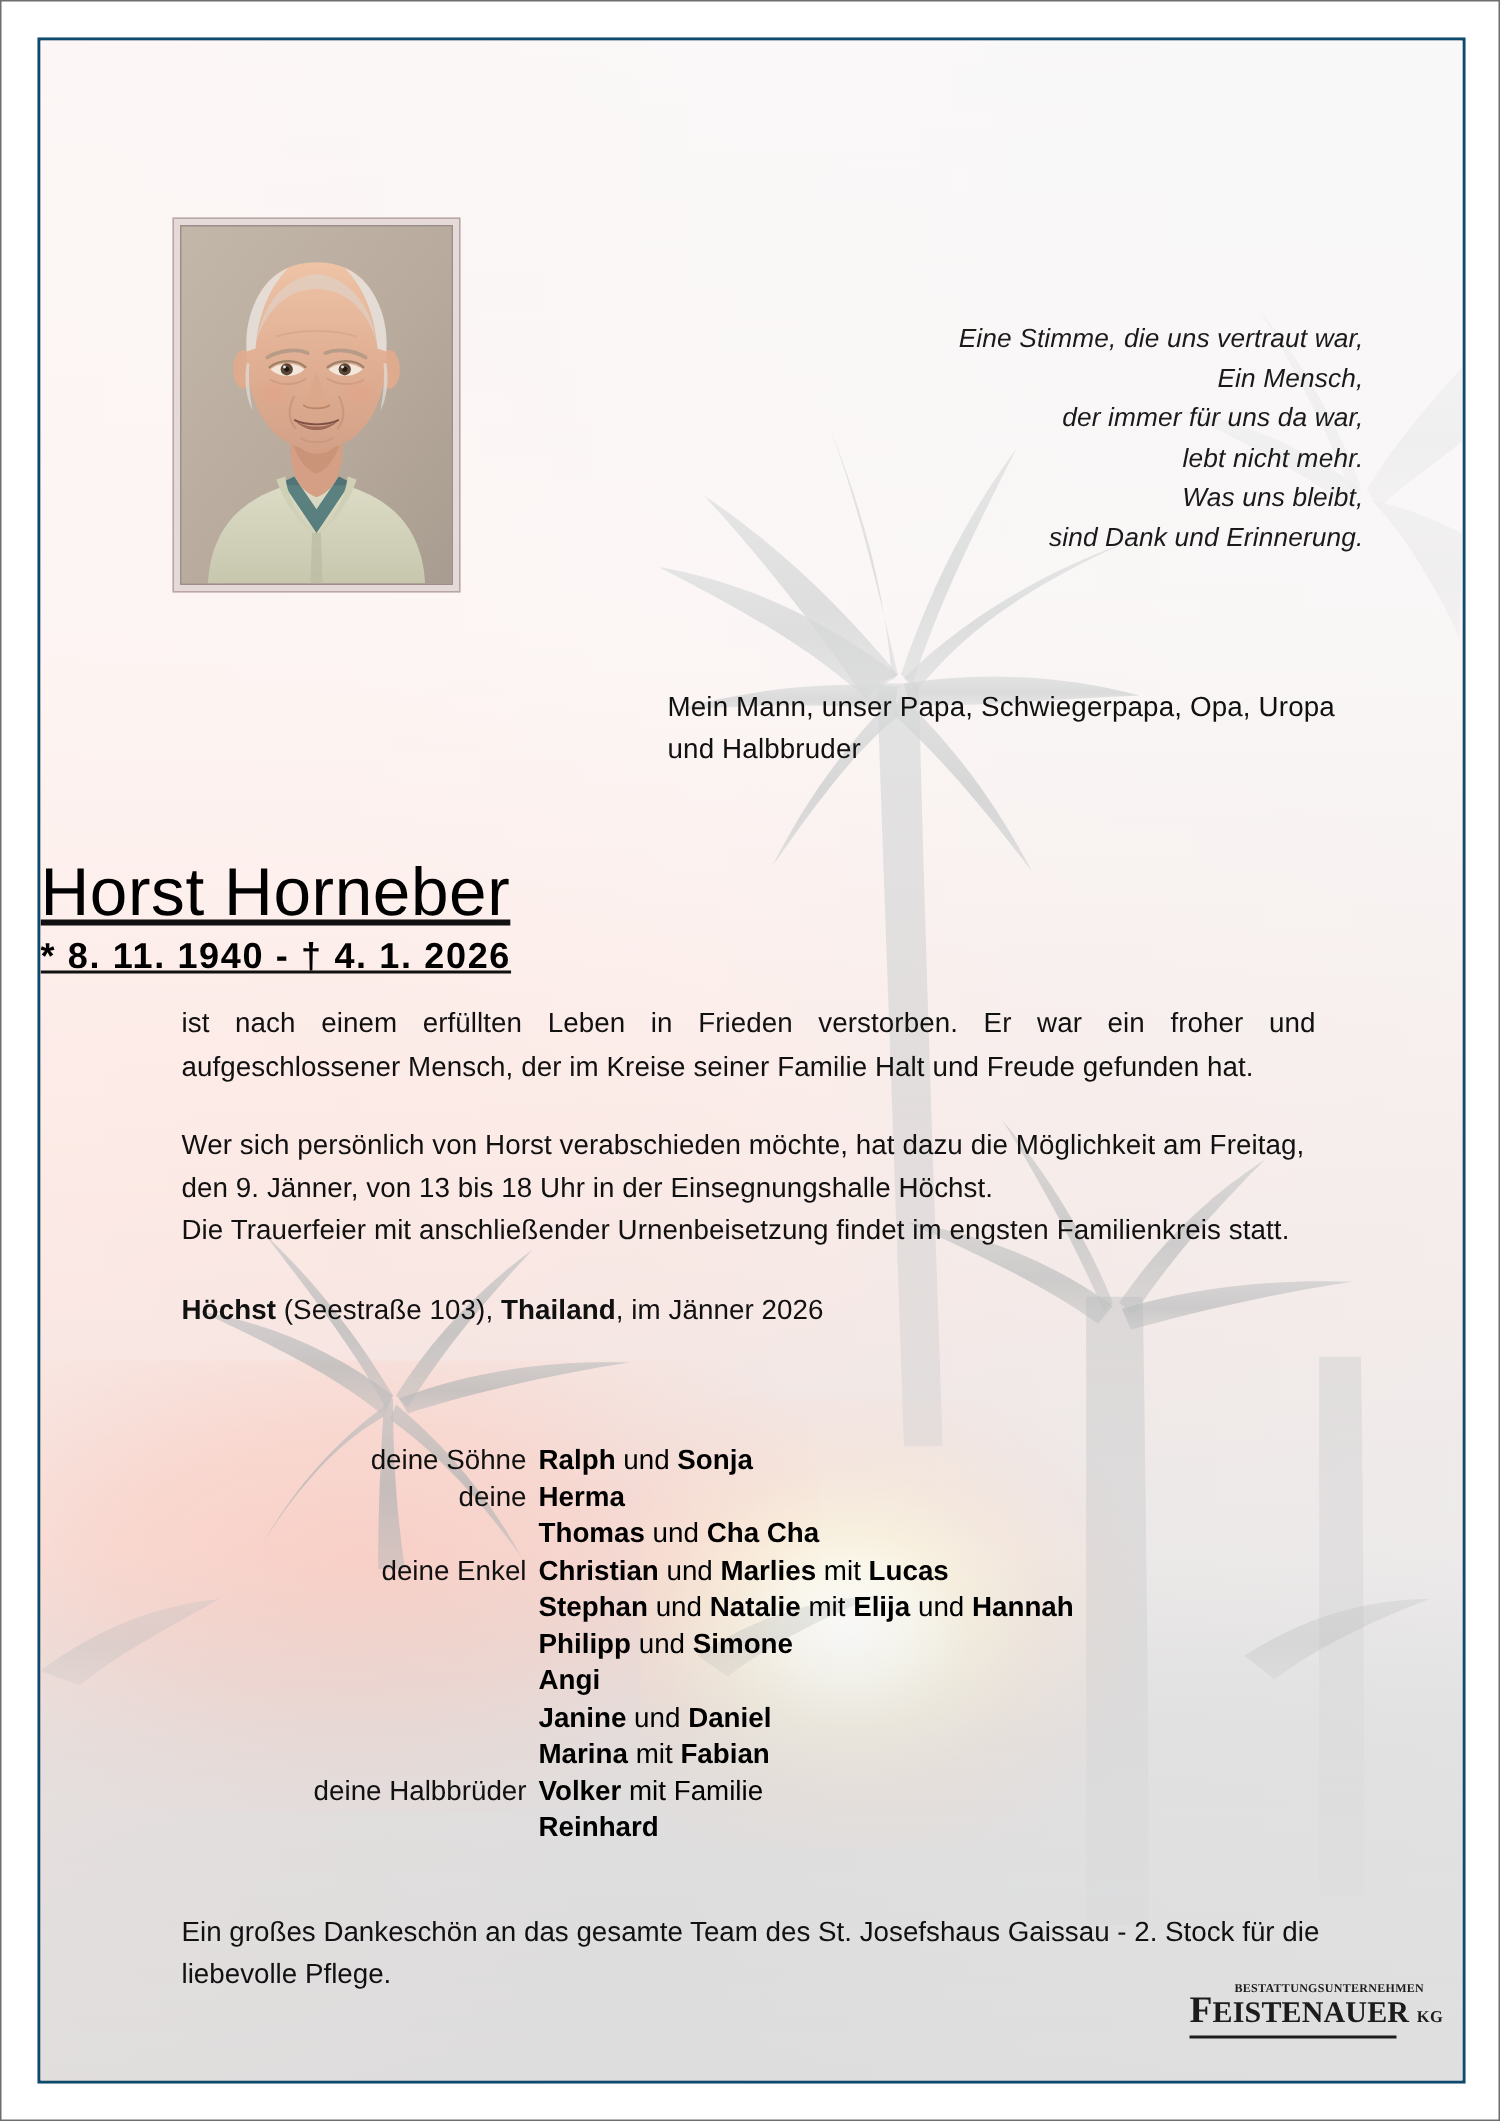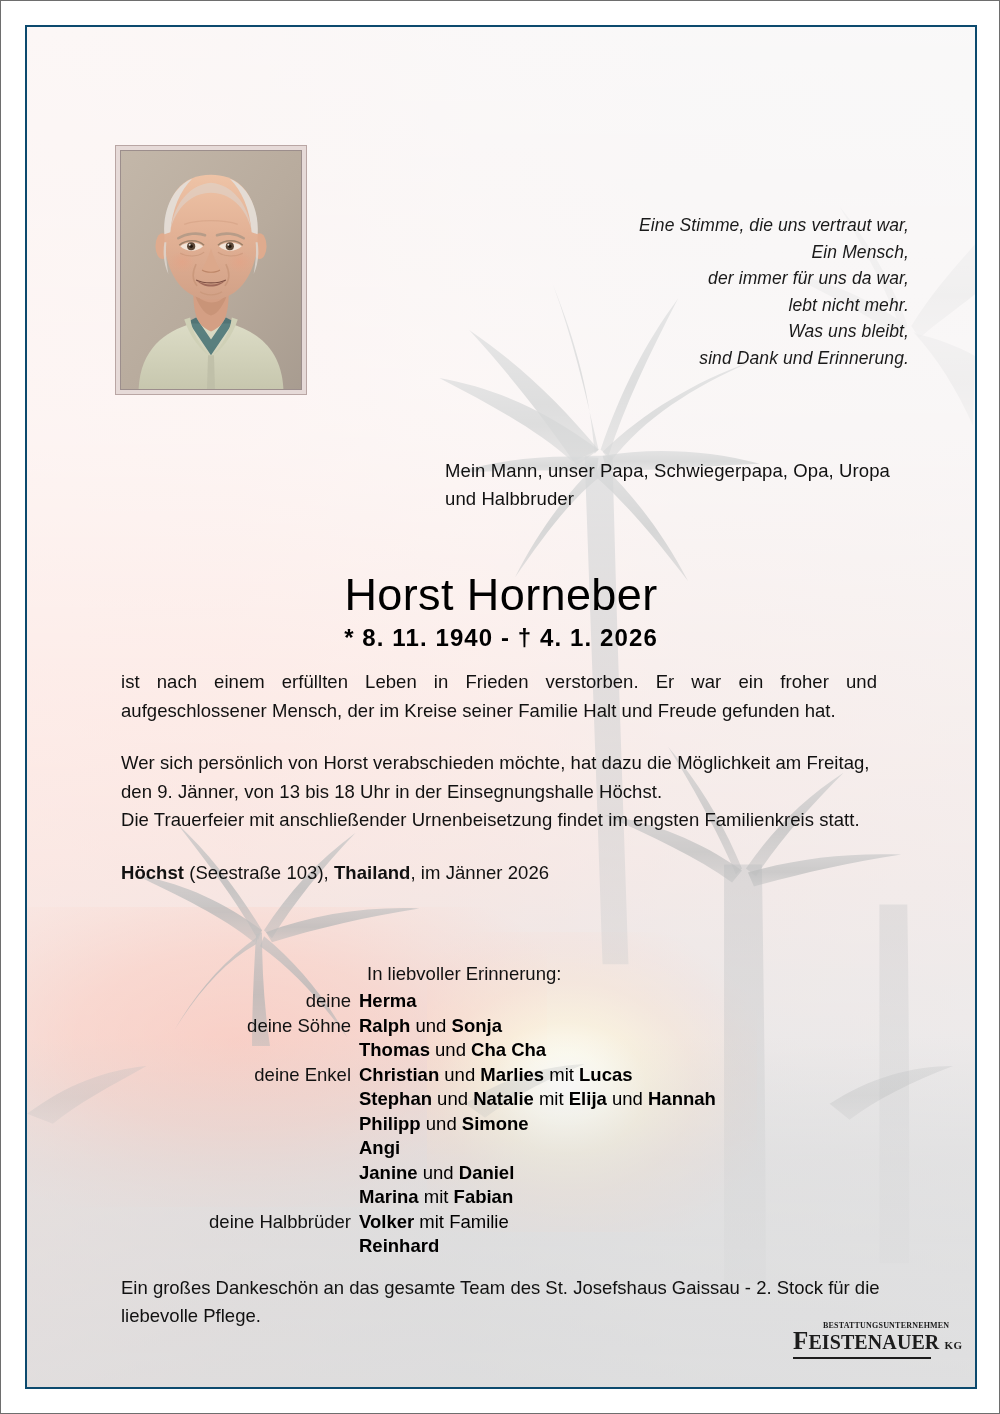--- a/index.html
+++ b/index.html
@@ -193,21 +193,21 @@
     letter-spacing: 0.1px;
     color: #111111;
   }
 
   
   .name-block {
     position: absolute;
     left: 0;
     right: 0;
     top: 540px;
-    text-align: center;
+    text-decoration: underline;
   }
   .deceased-name {
     font-size: 45px;
     line-height: 56px;
     font-weight: 400;
     letter-spacing: 0.4px;
     color: #000000;
   }
   .deceased-dates {
     margin-top: 2px;
@@ -505,29 +505,28 @@
         <p class="para para-gap">
           <span>Wer sich persönlich von Horst verabschieden möchte, hat dazu die Möglichkeit am Freitag, den 9. Jänner, von 13 bis 18 Uhr in der Einsegnungshalle Höchst.</span><br>
           <span>Die Trauerfeier mit anschließender Urnenbeisetzung findet im engsten Familienkreis statt.</span>
         </p>
         <p class="para para-gap">
           <b>Höchst</b><span> (Seestraße 103), </span><b>Thailand</b><span>, im Jänner 2026</span>
         </p>
       </div>
 
       <div class="family">
-        <div class="family-heading">In liebvoller Erinnerung:</div>
         <div id="family-rows">
+            <div class="family-row">
+              <div class="family-label">deine Söhne</div>
+              <div class="family-names"><b>Ralph</b> und <b>Sonja</b></div>
+            </div>
             <div class="family-row">
               <div class="family-label">deine</div>
               <div class="family-names"><b>Herma</b></div>
-            </div>
-            <div class="family-row">
-              <div class="family-label">deine Söhne</div>
-              <div class="family-names"><b>Ralph</b> und <b>Sonja</b></div>
             </div>
             <div class="family-row">
               <div class="family-label"></div>
               <div class="family-names"><b>Thomas</b> und <b>Cha Cha</b></div>
             </div>
             <div class="family-row">
               <div class="family-label">deine Enkel</div>
               <div class="family-names"><b>Christian</b> und <b>Marlies</b> mit <b>Lucas</b></div>
             </div>
             <div class="family-row">

